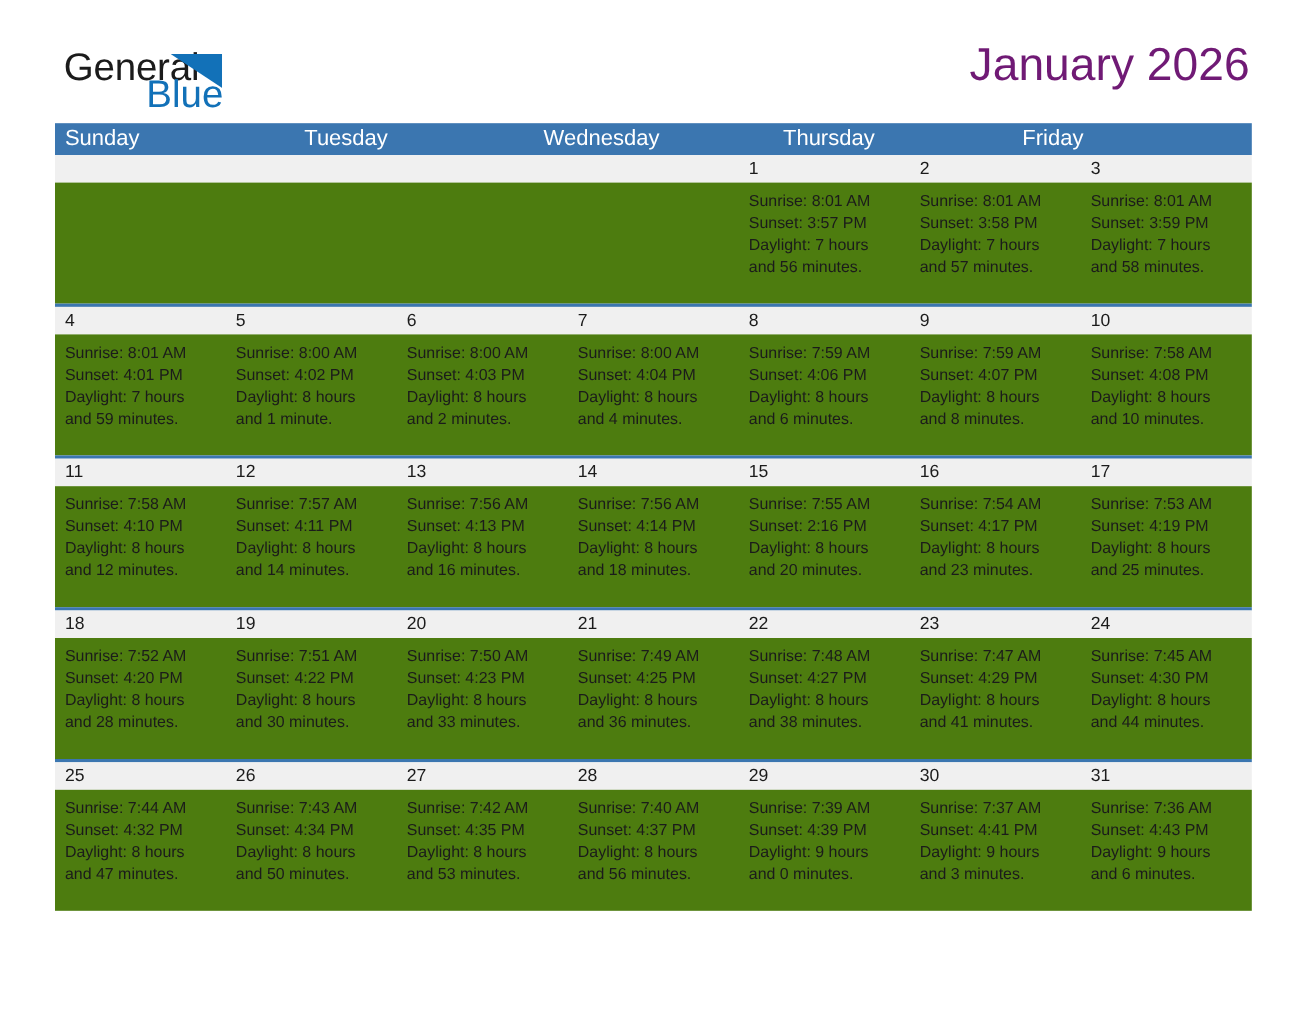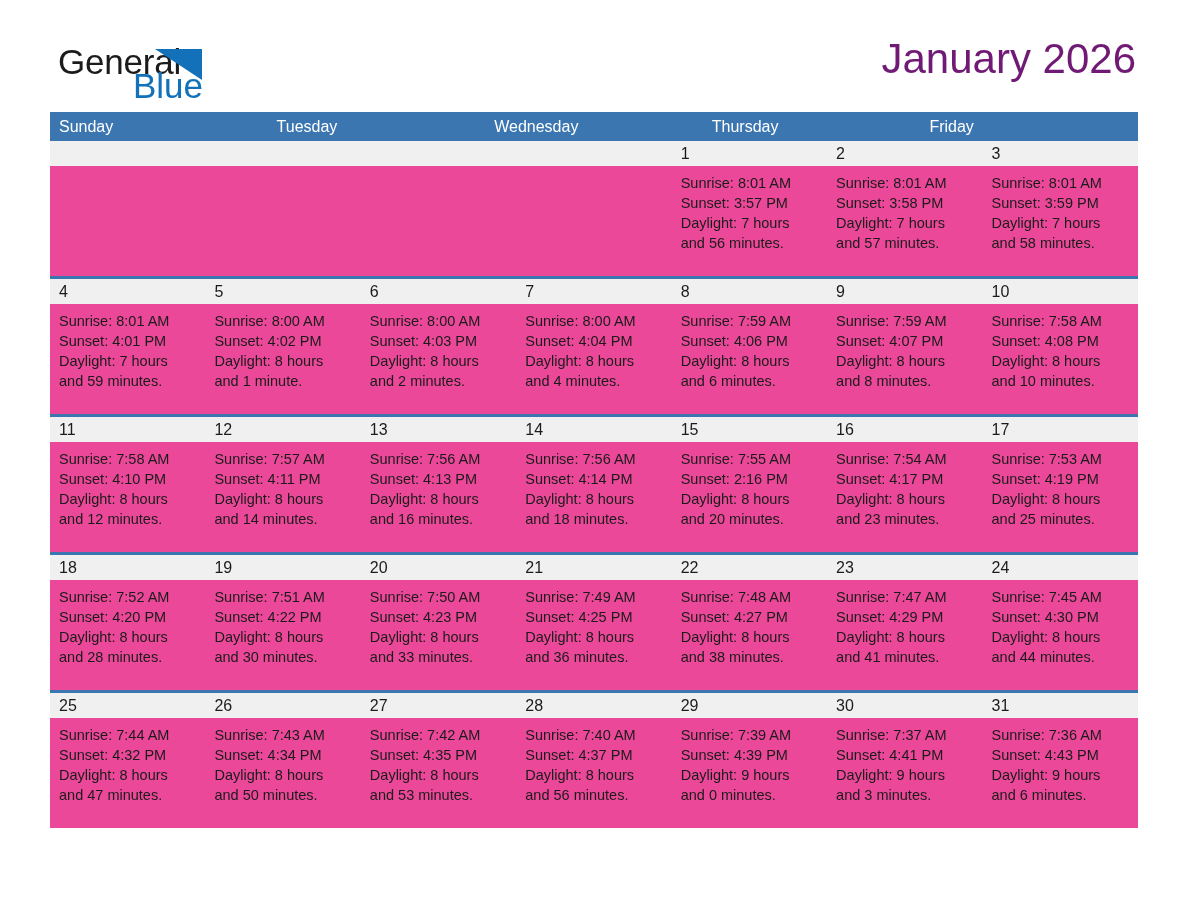--- a/index.html
+++ b/index.html
@@ -91,21 +91,21 @@
     width: 1088px;
   }
   .dow-row {
     display: flex;
     background: #3b76b0;
     height: 29px;
   }
   .dow {
     flex: 1 1 0;
     color: #ffffff;
-    font-size: 16px;
+    font-size: 20px;
     line-height: 29px;
     padding-left: 9px;
     white-space: nowrap;
   }
 
   .week {
     display: block;
     border-top: 3px solid #3b76b0;
   }
   .week:first-of-type { border-top: none; }
@@ -117,21 +117,21 @@
   .daynum {
     flex: 1 1 0;
     font-size: 16px;
     line-height: 25px;
     color: #1b1b1b;
     padding-left: 9px;
   }
   .week-body {
     display: flex;
     height: 110px;
-    background: #ec4899;
+    background: #4d7c0f;
   }
   .cell {
     flex: 1 1 0;
     padding: 7px 9px 0 9px;
   }
   .cell-line {
     font-size: 14.5px;
     line-height: 20px;
     color: #1b1b1b;
     white-space: nowrap;

